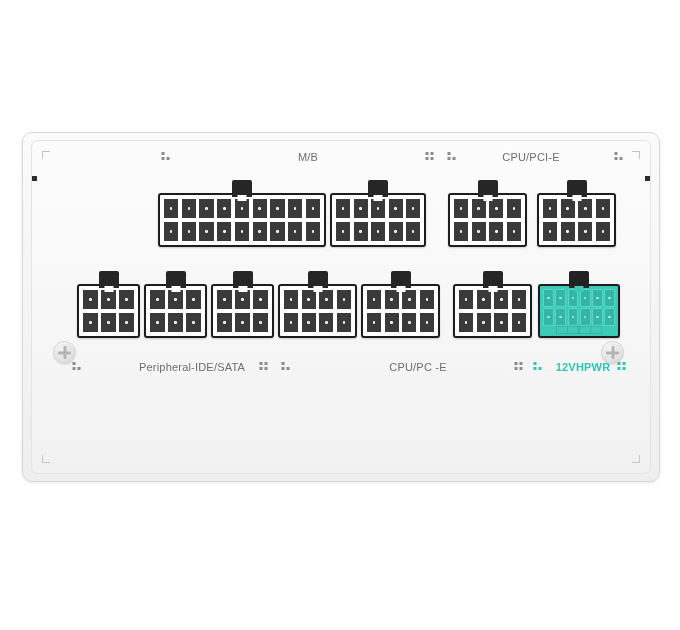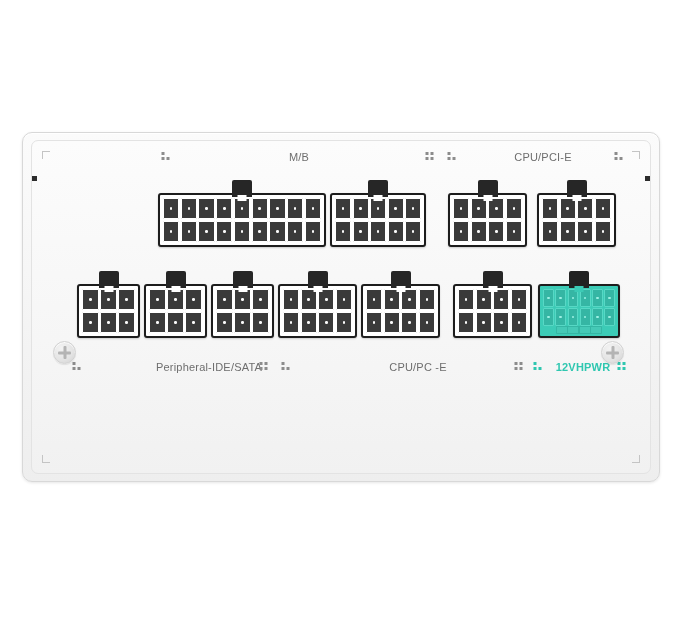--- a/index.html
+++ b/index.html
@@ -208,33 +208,33 @@
     <span class="corner-tick bl"></span>
     <span class="corner-tick br"></span>
   </div>
 
   <div class="label-row" id="label-row-top" style="top:16px;">
       <span class="dot-cluster tri" style="left: 144px; top: 3px;">
         <i class="d1"></i>
         <i class="d3"></i>
         <i class="d4"></i>
       </span>
-      <span class="panel-label" style="left: 276px;">M/B</span>
+      <span class="panel-label" style="left: 285px;">M/B</span>
       <span class="dot-cluster" style="left: 408px; top: 3px;">
         <i class="d1"></i>
         <i class="d2"></i>
         <i class="d3"></i>
         <i class="d4"></i>
       </span>
       <span class="dot-cluster tri" style="left: 430px; top: 3px;">
         <i class="d1"></i>
         <i class="d3"></i>
         <i class="d4"></i>
       </span>
-      <span class="panel-label" style="left: 520px;">CPU/PCI-E</span>
+      <span class="panel-label" style="left: 508px;">CPU/PCI-E</span>
       <span class="dot-cluster tri" style="left: 597px; top: 3px;">
         <i class="d1"></i>
         <i class="d3"></i>
         <i class="d4"></i>
       </span>
     </div>
 
   <div id="row-top">
       <div class="connector" style="left: 135px; top: 60px; width: 168px; height: 54px;">
         <div class="conn-tab"></div>
@@ -399,21 +399,21 @@
         </div>
       </div>
     </div>
 
   <div class="label-row" id="label-row-bottom" style="top:226px;">
       <span class="dot-cluster tri" style="left: 55px; top: 3px;">
         <i class="d1"></i>
         <i class="d3"></i>
         <i class="d4"></i>
       </span>
-      <span class="panel-label" style="left: 164px; padding-left: 44px;">Peripheral-IDE/SATA</span>
+      <span class="panel-label" style="left: 147px; padding-left: 44px;">Peripheral-IDE/SATA</span>
       <span class="dot-cluster" style="left: 242px; top: 3px;">
         <i class="d1"></i>
         <i class="d2"></i>
         <i class="d3"></i>
         <i class="d4"></i>
       </span>
       <span class="dot-cluster tri" style="left: 264px; top: 3px;">
         <i class="d1"></i>
         <i class="d3"></i>
         <i class="d4"></i>

